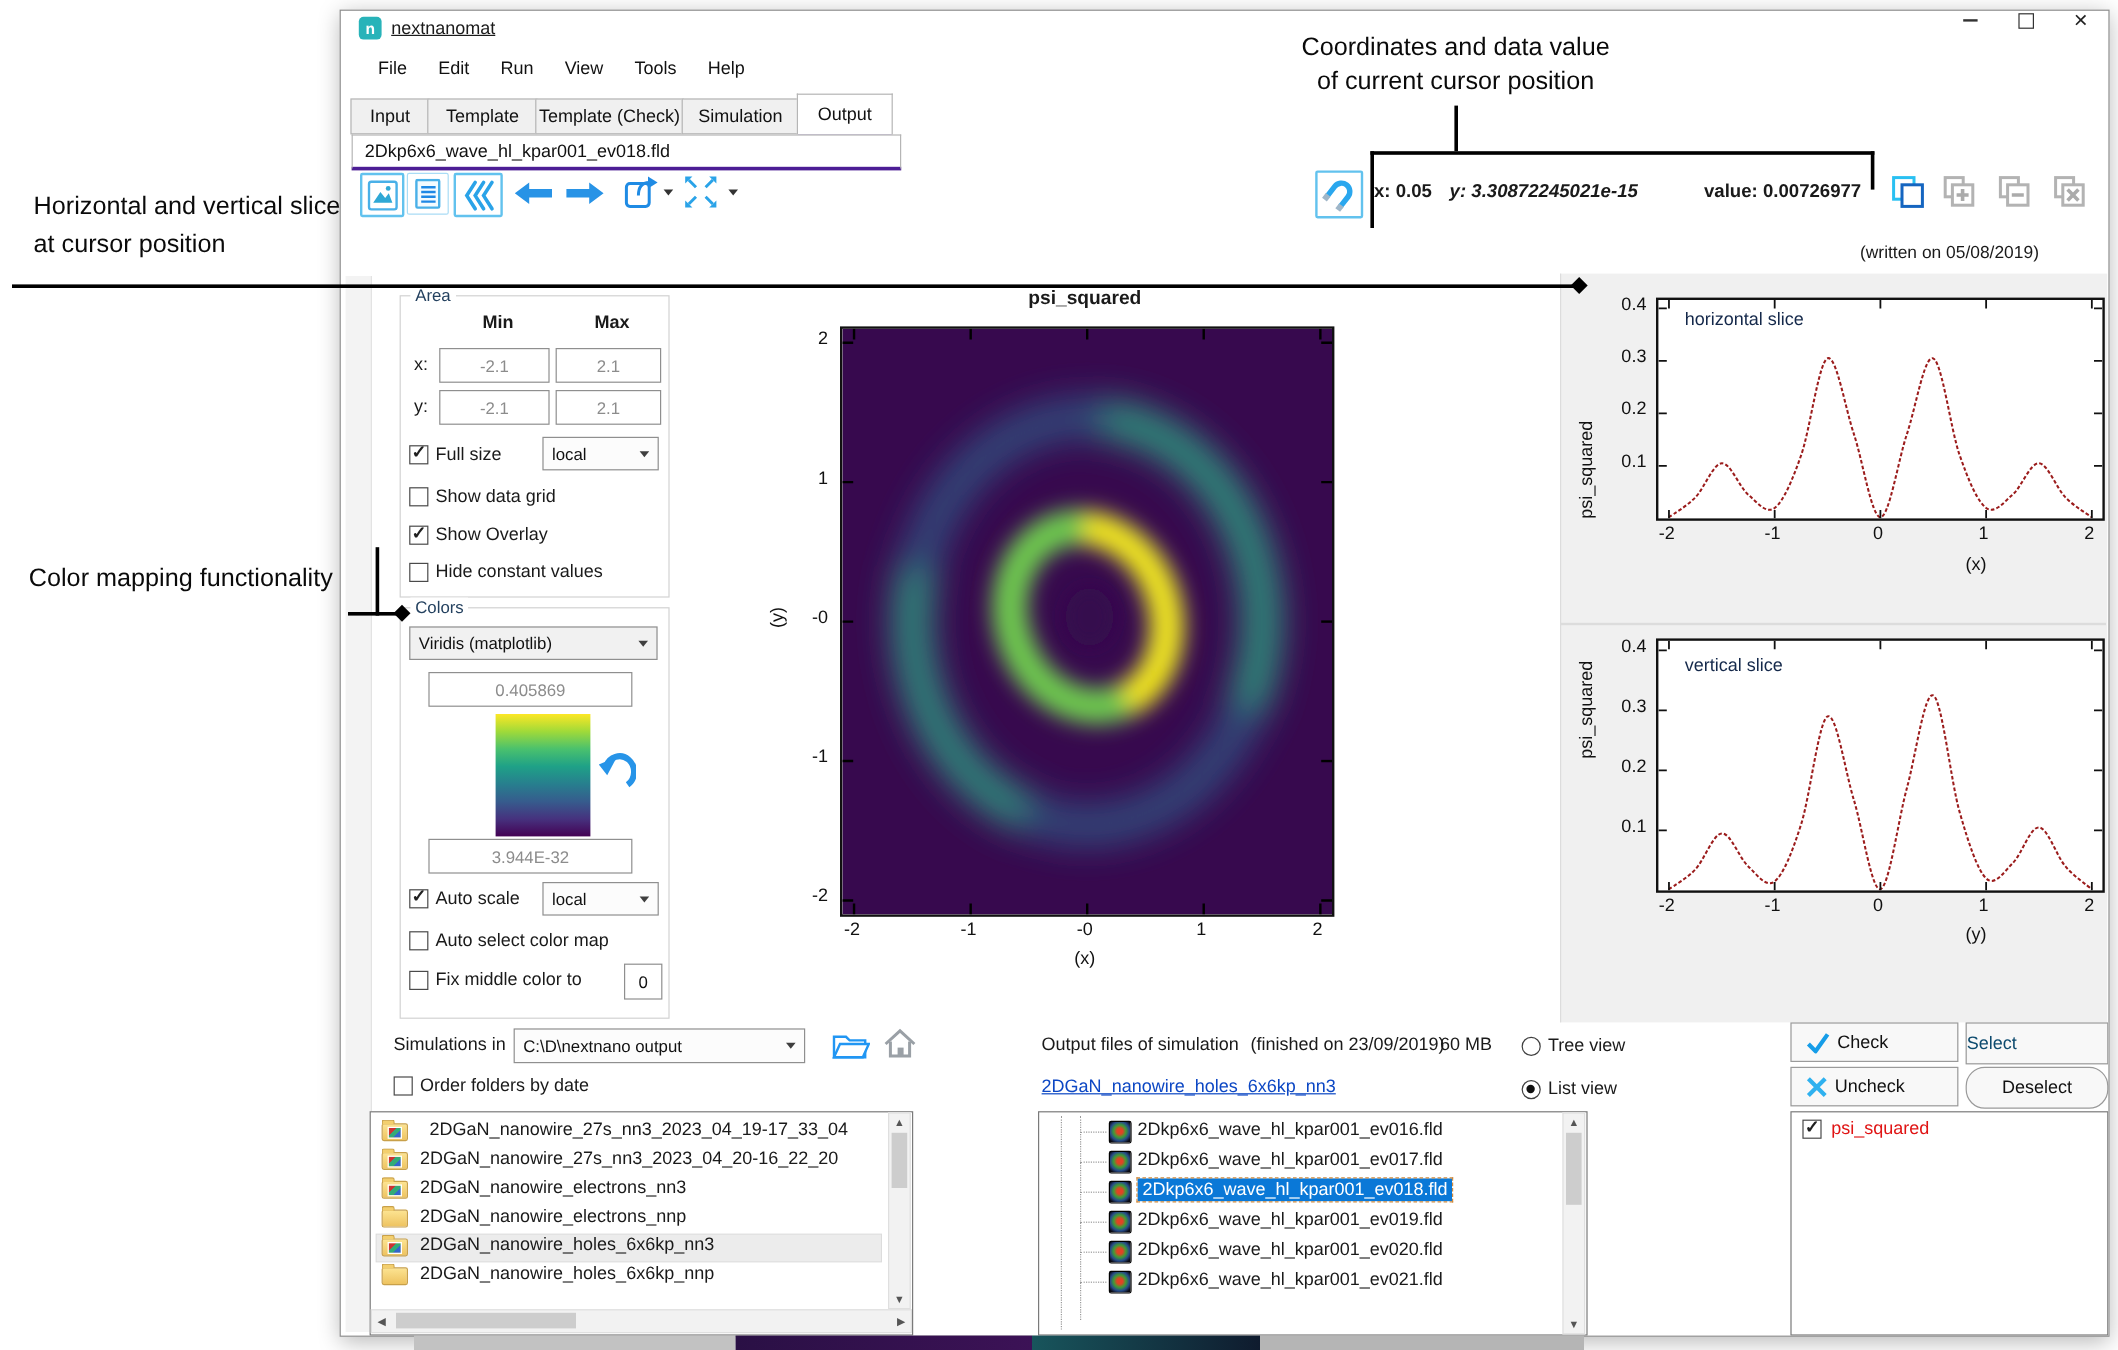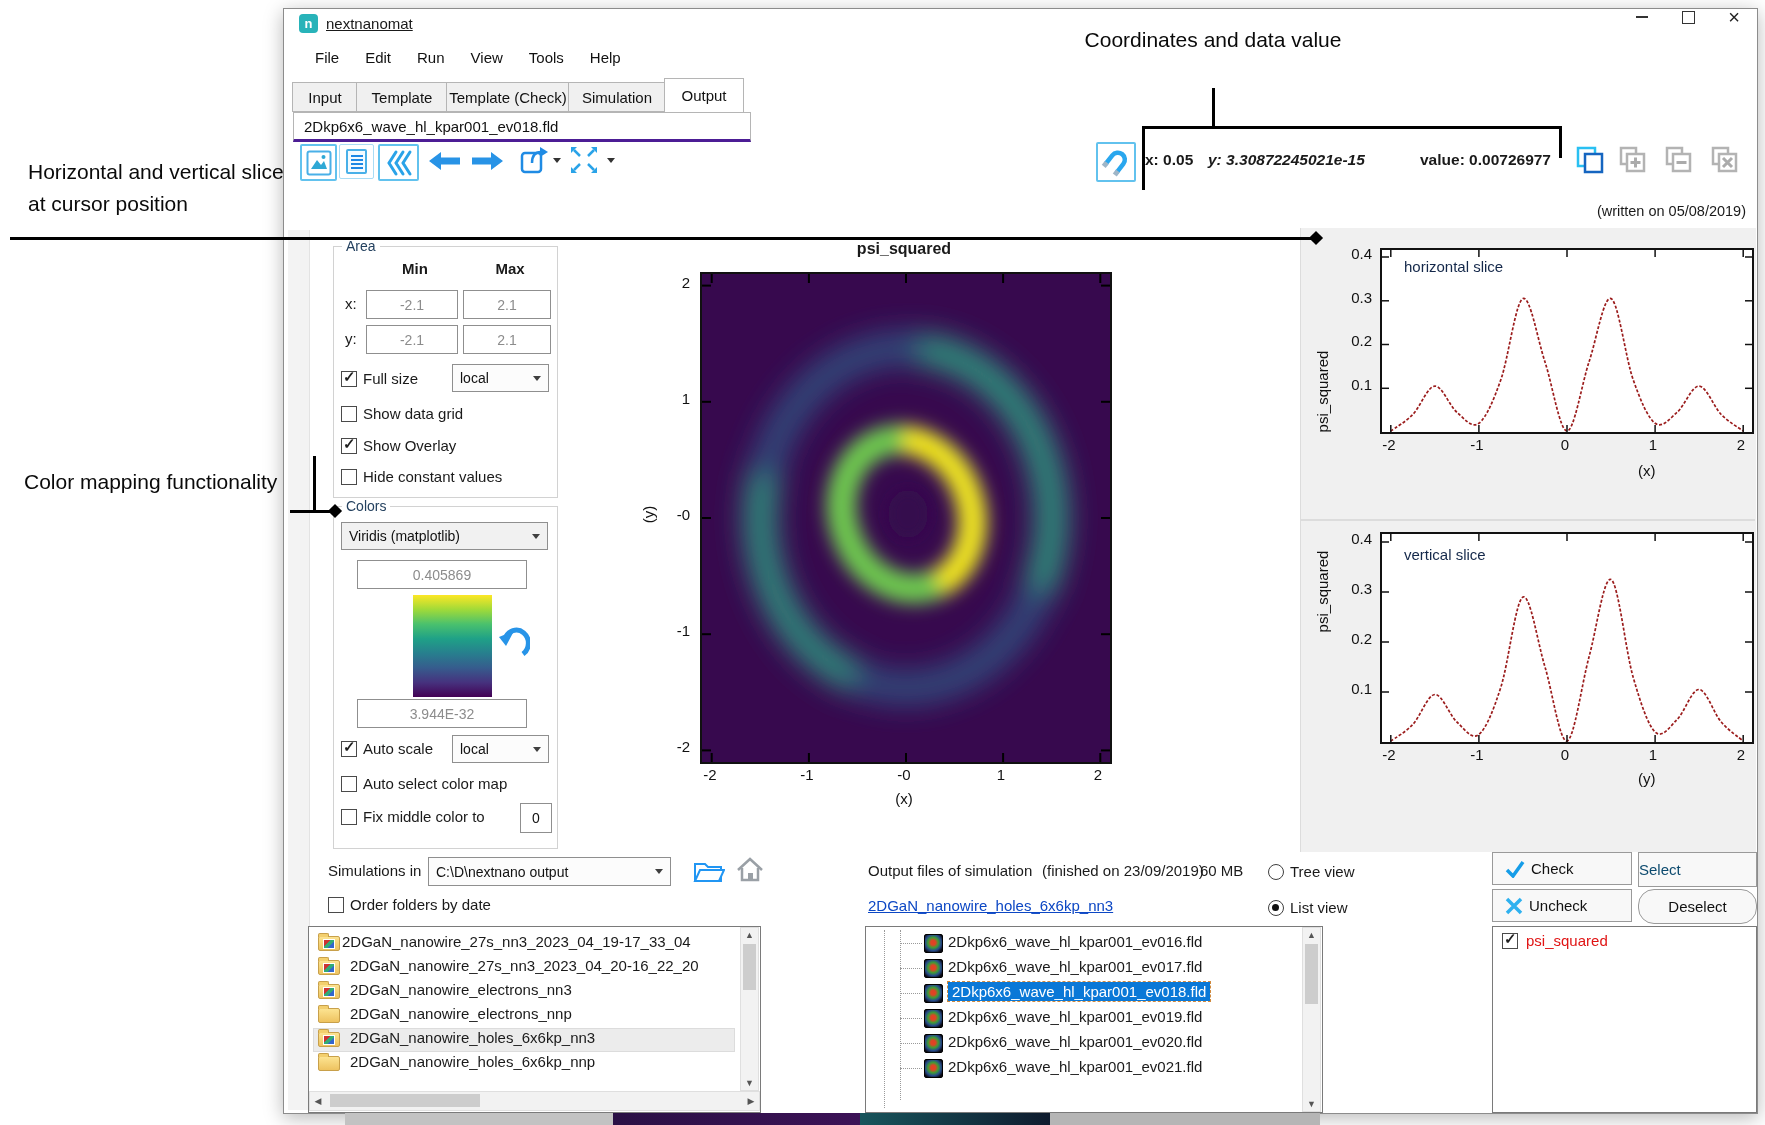--- a/index.html
+++ b/index.html
@@ -42,20 +42,21 @@
   .link{font-size:15px;color:#0c47c4;text-decoration:underline;white-space:nowrap;position:absolute;}
   .wbtn{position:absolute;top:1px;width:46px;height:32px;display:flex;align-items:center;justify-content:center;color:#222;}
   svg{display:block;}
 </style>
 </head>
 <body>
 
 <div id="stage">
 
   <div class="note" style="left:1013px;top:28px;width:400px;text-align:center;">Coordinates and data value</div>
+  <div class="note" style="left:1013px;top:56px;width:400px;text-align:center;">of current cursor position</div>
   <div class="lineV" style="left:1212px;top:88px;height:38px;"></div>
   <div class="lineH" style="left:1142px;top:126px;width:420px;"></div>
   <div class="lineV" style="left:1142px;top:126px;height:64px;"></div>
   <div class="lineV" style="left:1559px;top:126px;height:32px;"></div>
 
   <div class="note" style="left:28px;top:160px;">Horizontal and vertical slice</div>
   <div class="note" style="left:28px;top:192px;">at cursor position</div>
   <div class="lineH" style="left:10px;top:237px;width:1303px;"></div>
   <div class="diamond" style="left:1311px;top:233px;"></div>
 
@@ -197,21 +198,21 @@
   <div class="iconbtn" style="left:1708px;top:144px;width:34px;height:32px;">
     <svg width="30" height="30" viewBox="0 0 30 30">
         <g fill="#fff" stroke="#b3b3b3" stroke-width="2.5">
           <rect x="3" y="3" width="15" height="16"></rect>
           <rect x="9" y="9" width="17" height="17"></rect>
         </g>
         <path d="M13 13 L22 22 M22 13 L13 22" stroke="#ababab" stroke-width="3"></path>
       </svg>
   </div>
 
-  <div class="t" style="left:1550px;top:203px;width:196px;text-align:right;font-size:14.5px;">(written on 05/08/2019)</div>
+  <div class="t" style="left:1550px;top:203px;width:196px;text-align:left;font-size:14.5px;">(written on 05/08/2019)</div>
 
   <div class="abs" style="left:288px;top:230px;width:21px;height:880px;background:#f3f3f3;border-right:1px solid #e3e3e3;"></div>
 
   <div class="gb" style="left:333px;top:246px;width:223px;height:250px;">
     <span class="gb-title">Area</span>
   </div>
   <div class="t" style="left:370px;top:260px;width:90px;text-align:center;font-weight:600;">Min</div>
   <div class="t" style="left:465px;top:260px;width:90px;text-align:center;font-weight:600;">Max</div>
   <div class="t" style="left:345px;top:295px;">x:</div>
   <div class="field" style="left:366px;top:290px;width:90px;height:27px;">-2.1</div>
@@ -447,21 +448,21 @@
       </svg>
     <span>Uncheck</span>
   </div>
   <div class="btn" style="left:1638px;top:889px;width:117px;height:33px;justify-content:center;border-radius:16px;">
       <span>Deselect</span>
     </div>
 
   <div class="listbox" style="left:308px;top:926px;width:451px;height:185px;"></div>
   <div class="abs" style="left:314px;top:933px;">
       <span class="folder img" style="left:4px;top:3px;"></span>
-      <span class="t" style="left:28px;top:0;">2DGaN_nanowire_27s_nn3_2023_04_19-17_33_04</span>
+      <span class="t" style="left:44px;top:0;">2DGaN_nanowire_27s_nn3_2023_04_19-17_33_04</span>
     </div>
   <div class="abs" style="left:314px;top:957px;">
       <span class="folder img" style="left:4px;top:3px;"></span>
       <span class="t" style="left:36px;top:0;">2DGaN_nanowire_27s_nn3_2023_04_20-16_22_20</span>
     </div>
   <div class="abs" style="left:314px;top:981px;">
       <span class="folder img" style="left:4px;top:3px;"></span>
       <span class="t" style="left:36px;top:0;">2DGaN_nanowire_electrons_nn3</span>
     </div>
   <div class="abs" style="left:314px;top:1005px;">

